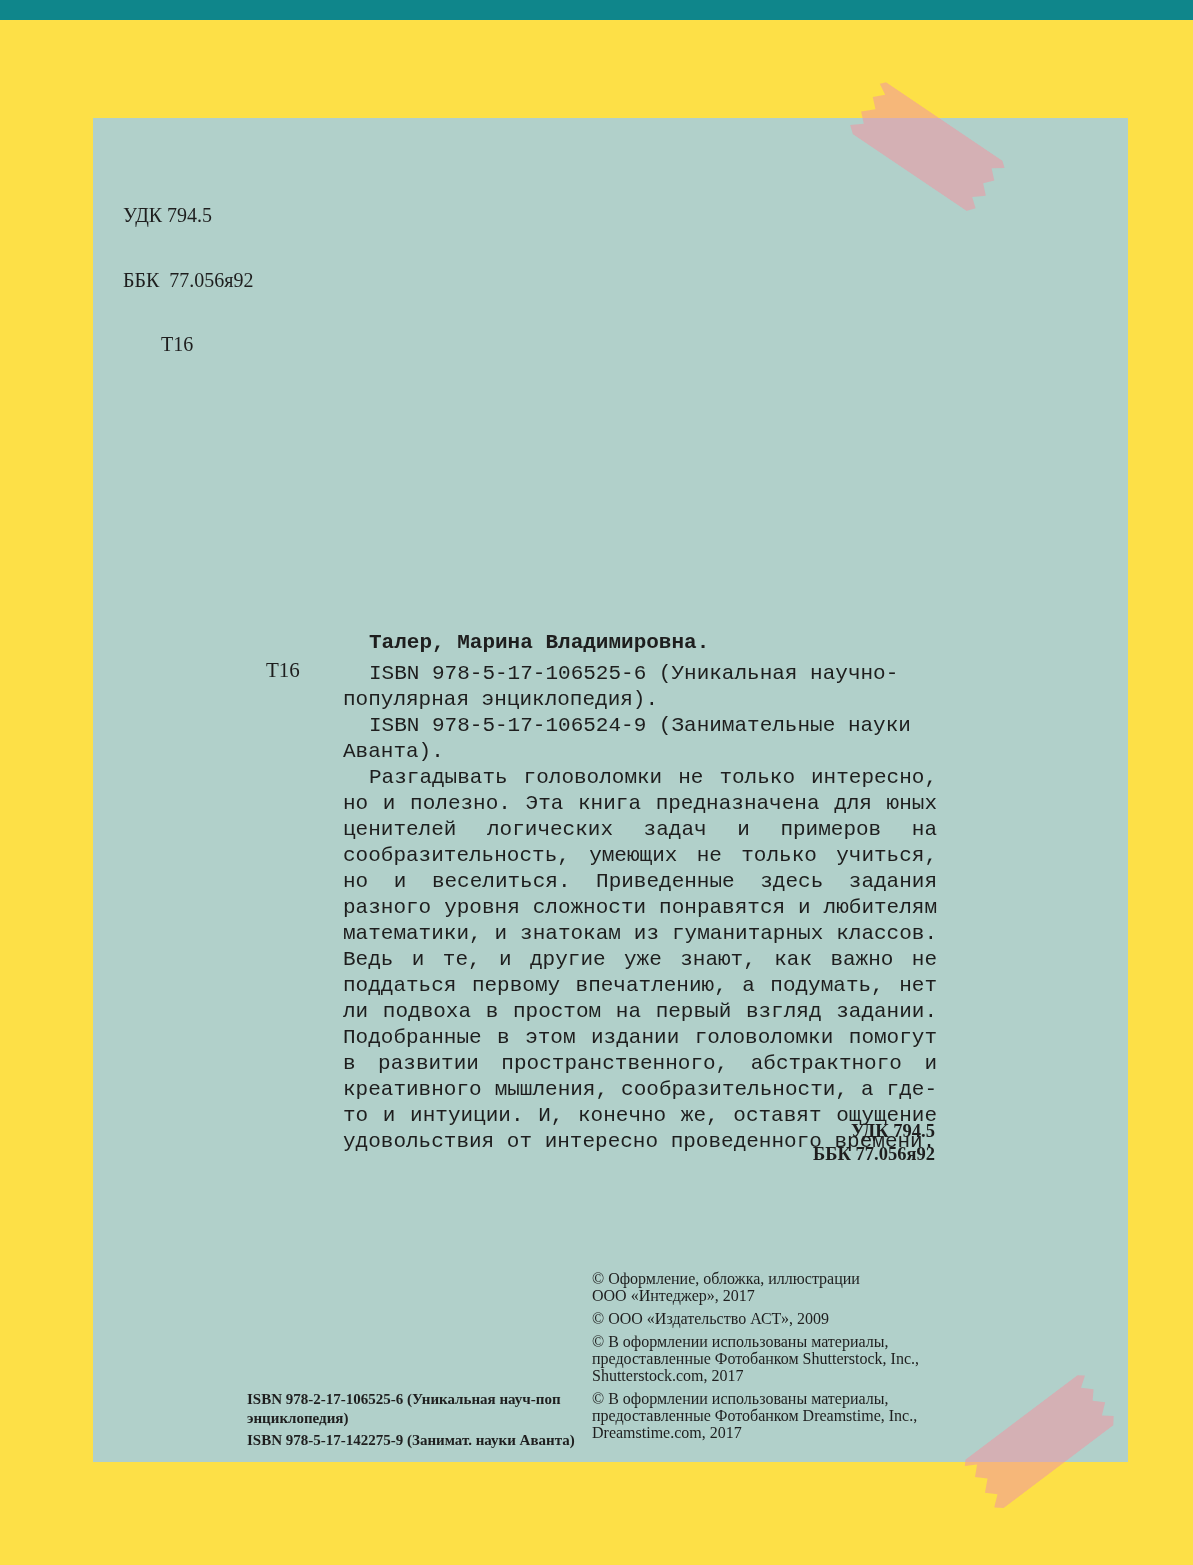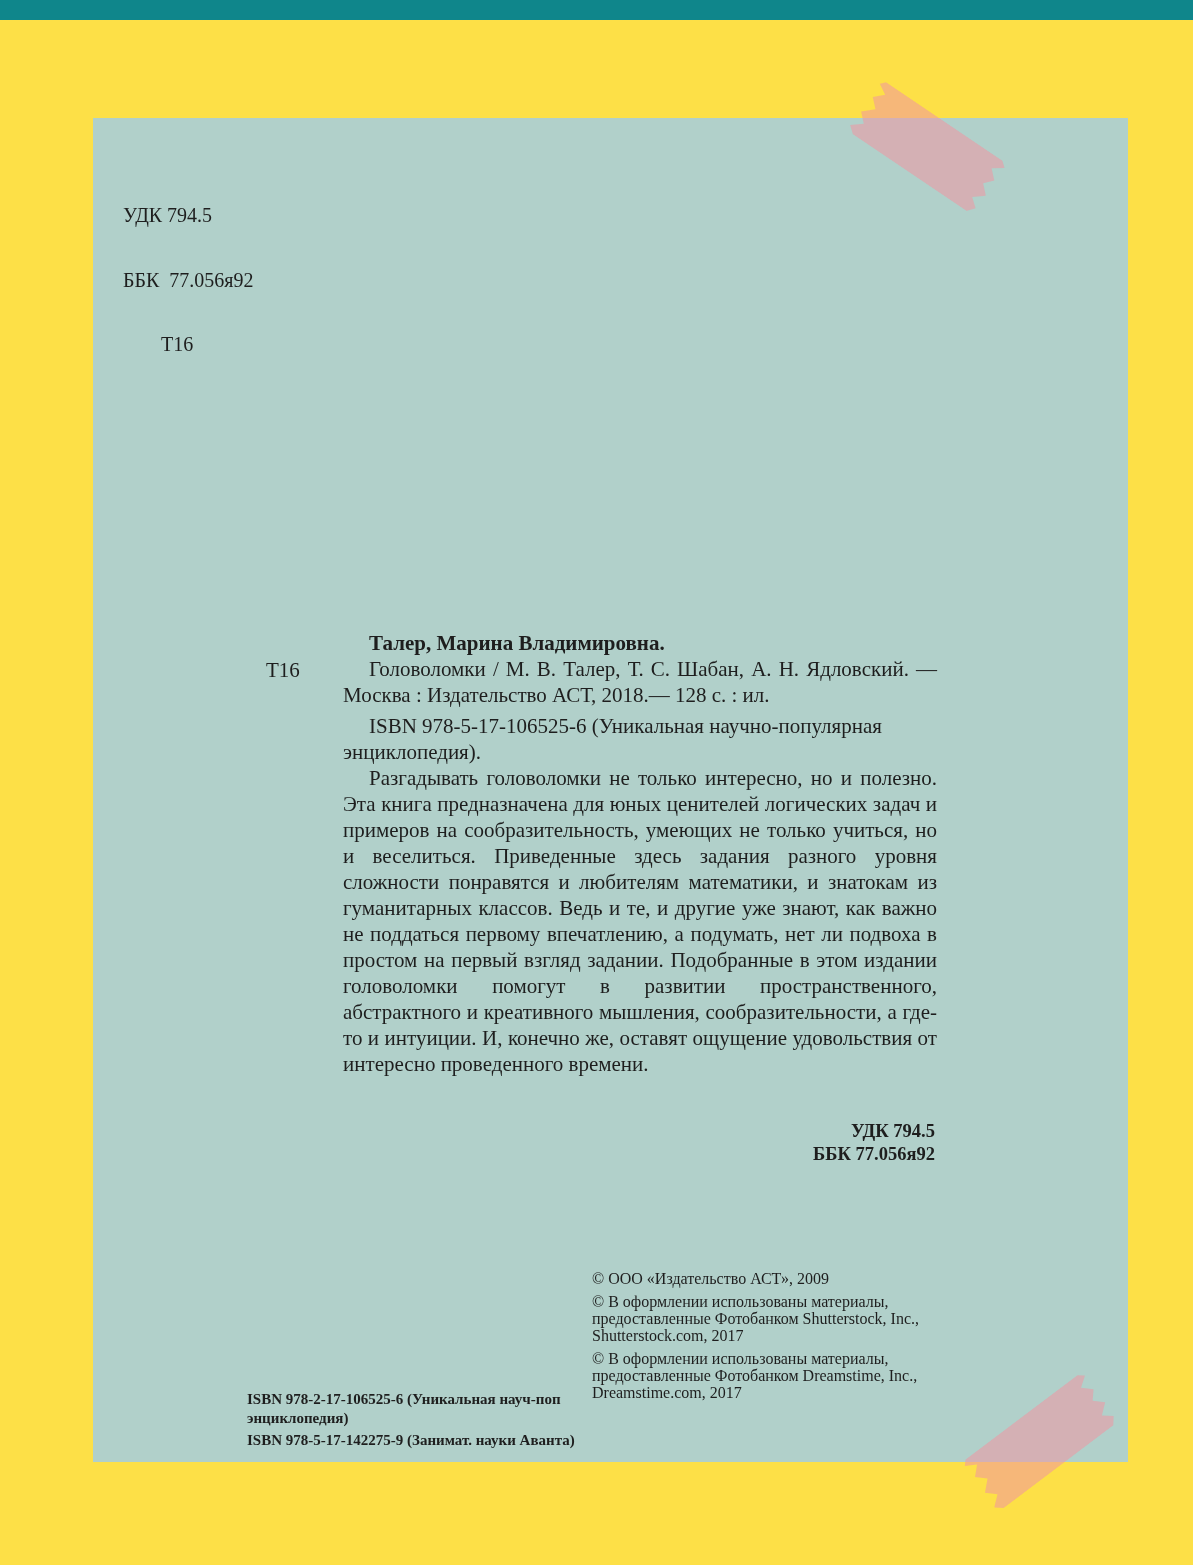--- a/index.html
+++ b/index.html
@@ -37,20 +37,21 @@
   #top-codes .sign { padding-left: 38px; }
 
   
   #biblio-col {
     position: absolute;
     left: 343px;
     top: 610px;
     width: 594px;
     font-size: 21px;
     line-height: 26px;
+    font-family: Liberation Mono, monospace;
   }
   #biblio-col p { text-indent: 26px; }
   #author-line { font-weight: bold; }
   #entry-line { text-align: justify; }
   #isbn-line-1 { margin-top: 5px; }
   #annotation { text-align: justify; margin-top: 0; }
   #audience-note { margin-top: 18px; }
 
   #catalog-sign {
     position: absolute;
@@ -129,31 +130,33 @@
   <div id="top-codes" class="txt">
     <div>УДК 794.5</div>
     <div>ББК  77.056я92</div>
     <div class="sign">Т16</div>
   </div>
 
   <div id="catalog-sign" class="txt">Т16</div>
 
   <div id="biblio-col" class="txt">
     <p id="author-line">Талер, Марина Владимировна.</p>
-    <p id="entry-line">Головоломки / М. В. Талер, Т. С. Шабан, А. Н. Ядловский. — Москва : Издательство АСТ, 2018.— 128 с. : ил.</p>
     <p id="isbn-line-1">ISBN 978-5-17-106525-6 (Уникальная научно-популярная энциклопедия).</p>
+    <p id="isbn-line-2">ISBN 978-5-17-106524-9 (Занимательные науки Аванта).</p>
     <p id="annotation">Разгадывать головоломки не только интересно, но и полезно. Эта книга предназначена для юных ценителей логических задач и примеров на сообразительность, умеющих не только учиться, но и веселиться. Приведенные здесь задания разного уровня сложности понравятся и любителям математики, и знатокам из гуманитарных классов. Ведь и те, и другие уже знают, как важно не поддаться первому впечатлению, а подумать, нет ли подвоха в простом на первый взгляд задании. Подобранные в этом издании головоломки помогут в развитии пространственного, абстрактного и креативного мышления, сообразительности, а где-то и интуиции. И, конечно же, оставят ощущение удовольствия от интересно проведенного времени.</p>
   </div>
 
   <div id="bottom-codes" class="txt">
     <div>УДК 794.5</div>
     <div>ББК 77.056я92</div>
   </div>
 
   <div id="copyright-col" class="txt">
+    <p>© Оформление, обложка, иллюстрации
+ООО «Интеджер», 2017</p>
     <p>© ООО «Издательство АСТ», 2009</p>
     <p>© В оформлении использованы материалы,
 предоставленные Фотобанком Shutterstock, Inc.,
 Shutterstock.com, 2017</p>
     <p>© В оформлении использованы материалы,
 предоставленные Фотобанком Dreamstime, Inc.,
 Dreamstime.com, 2017</p>
   </div>
 
   <div id="isbn-block" class="txt">

